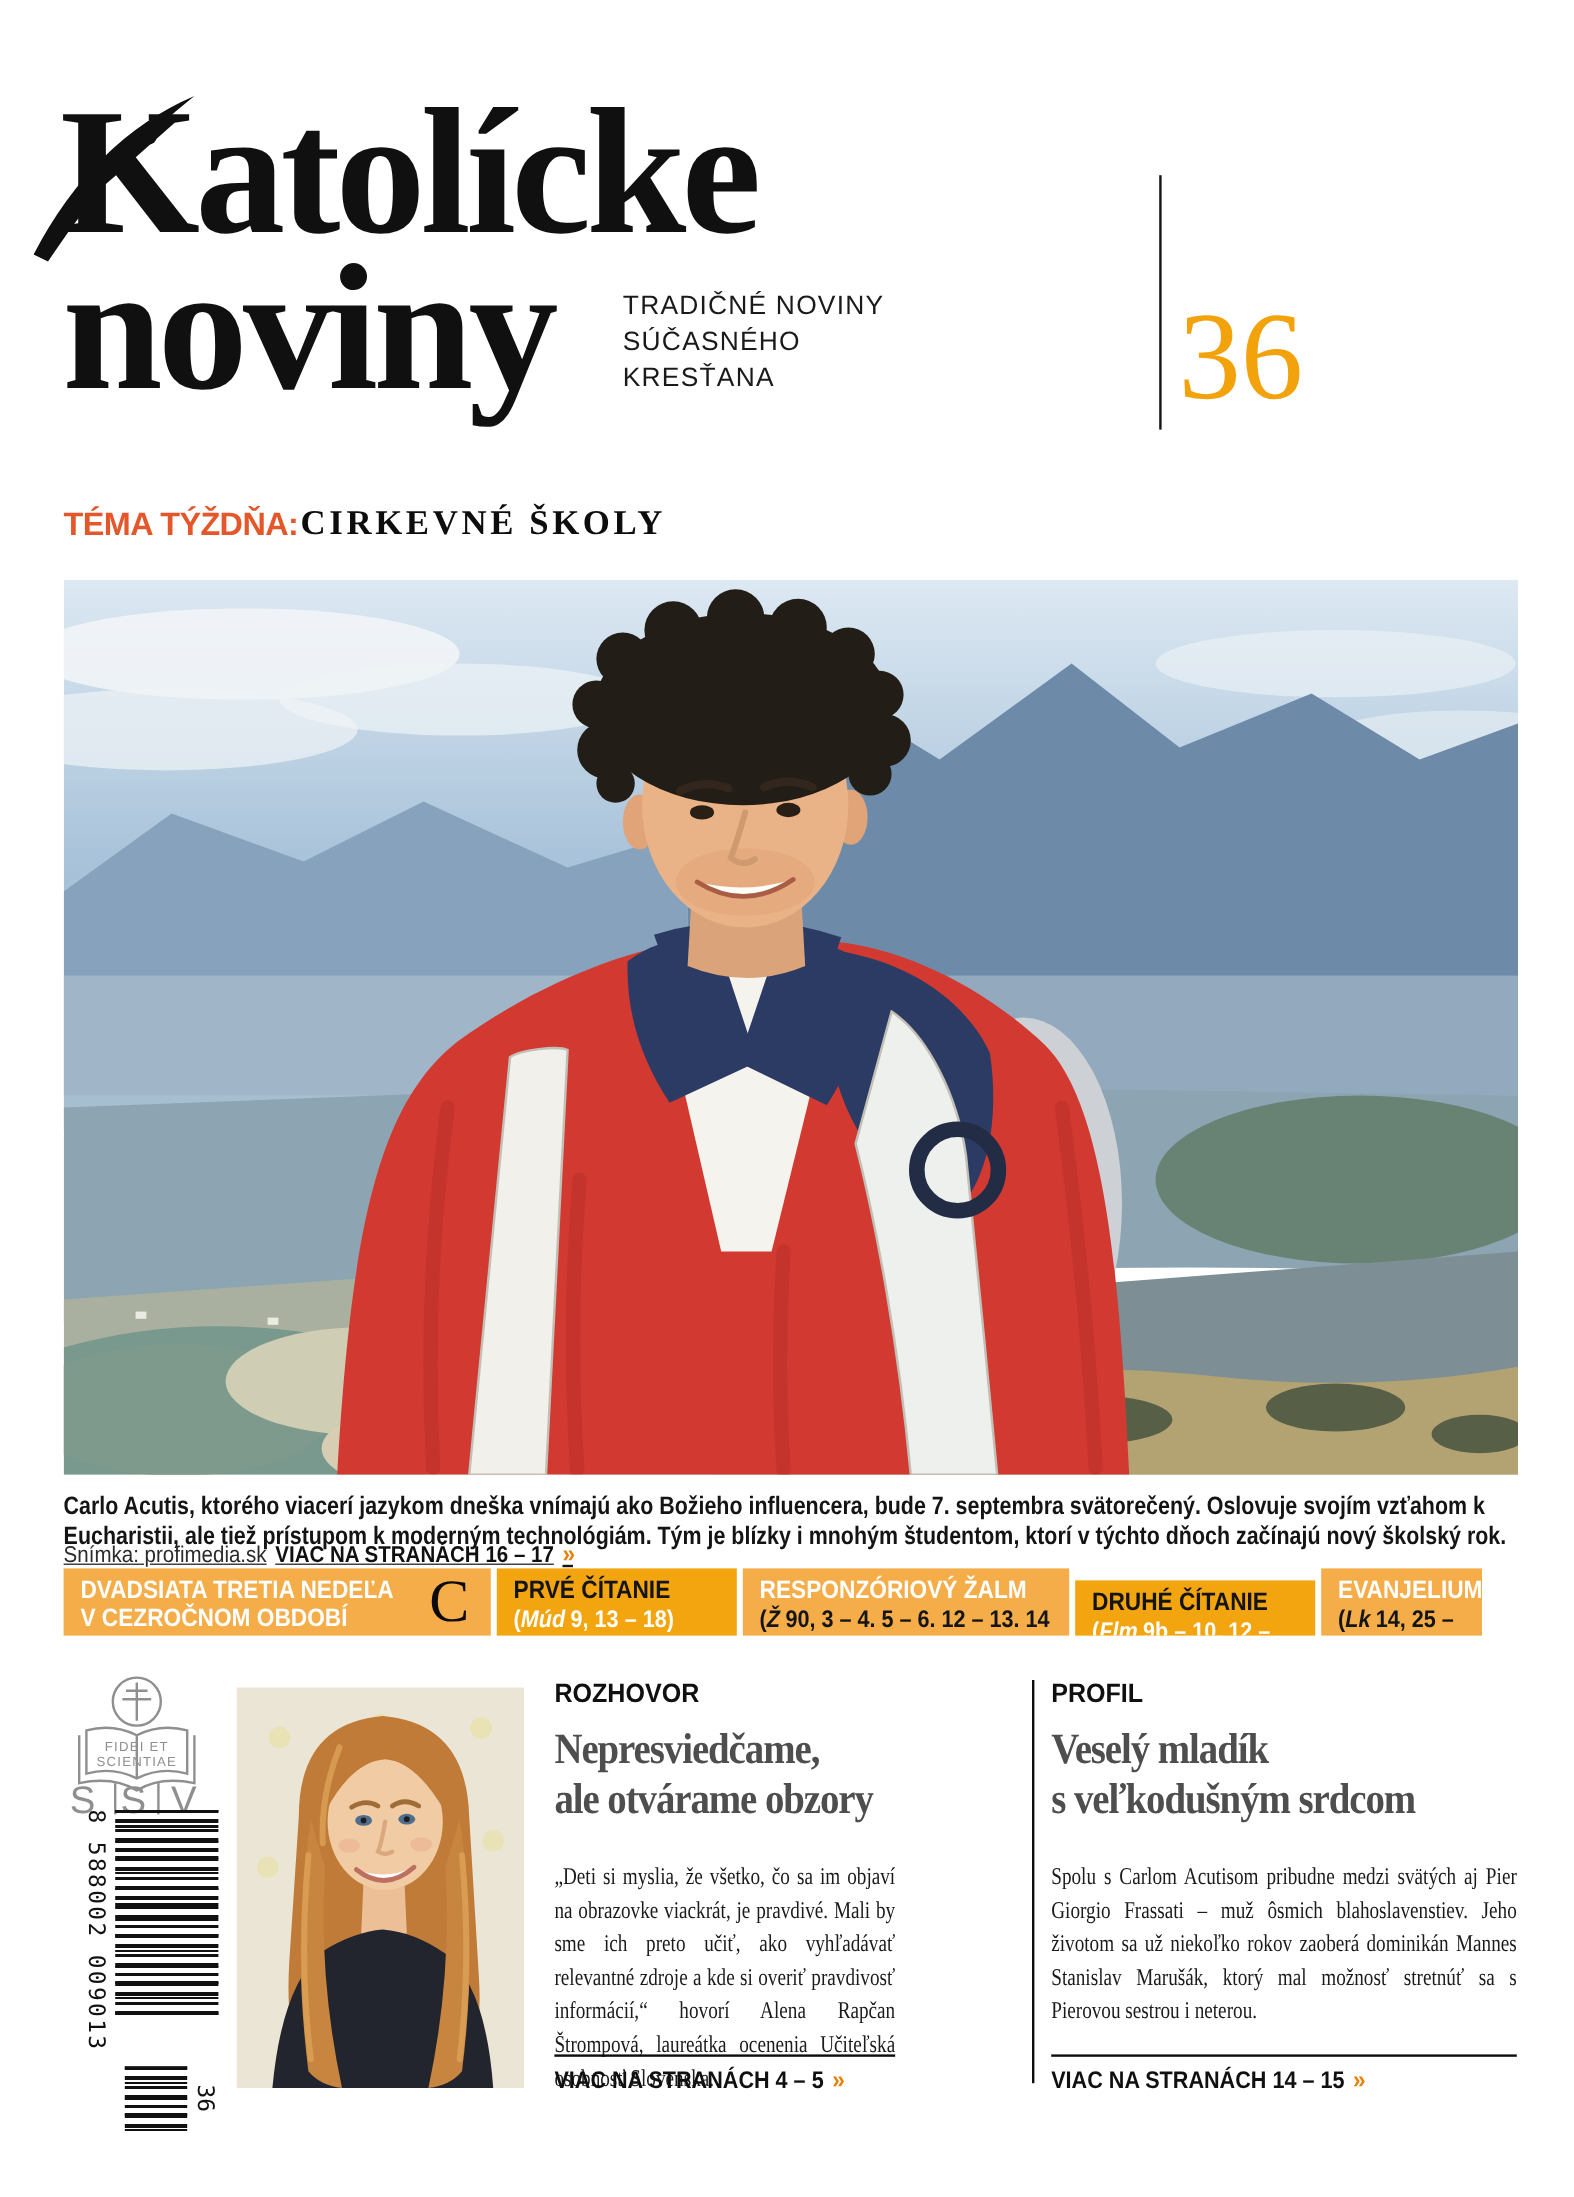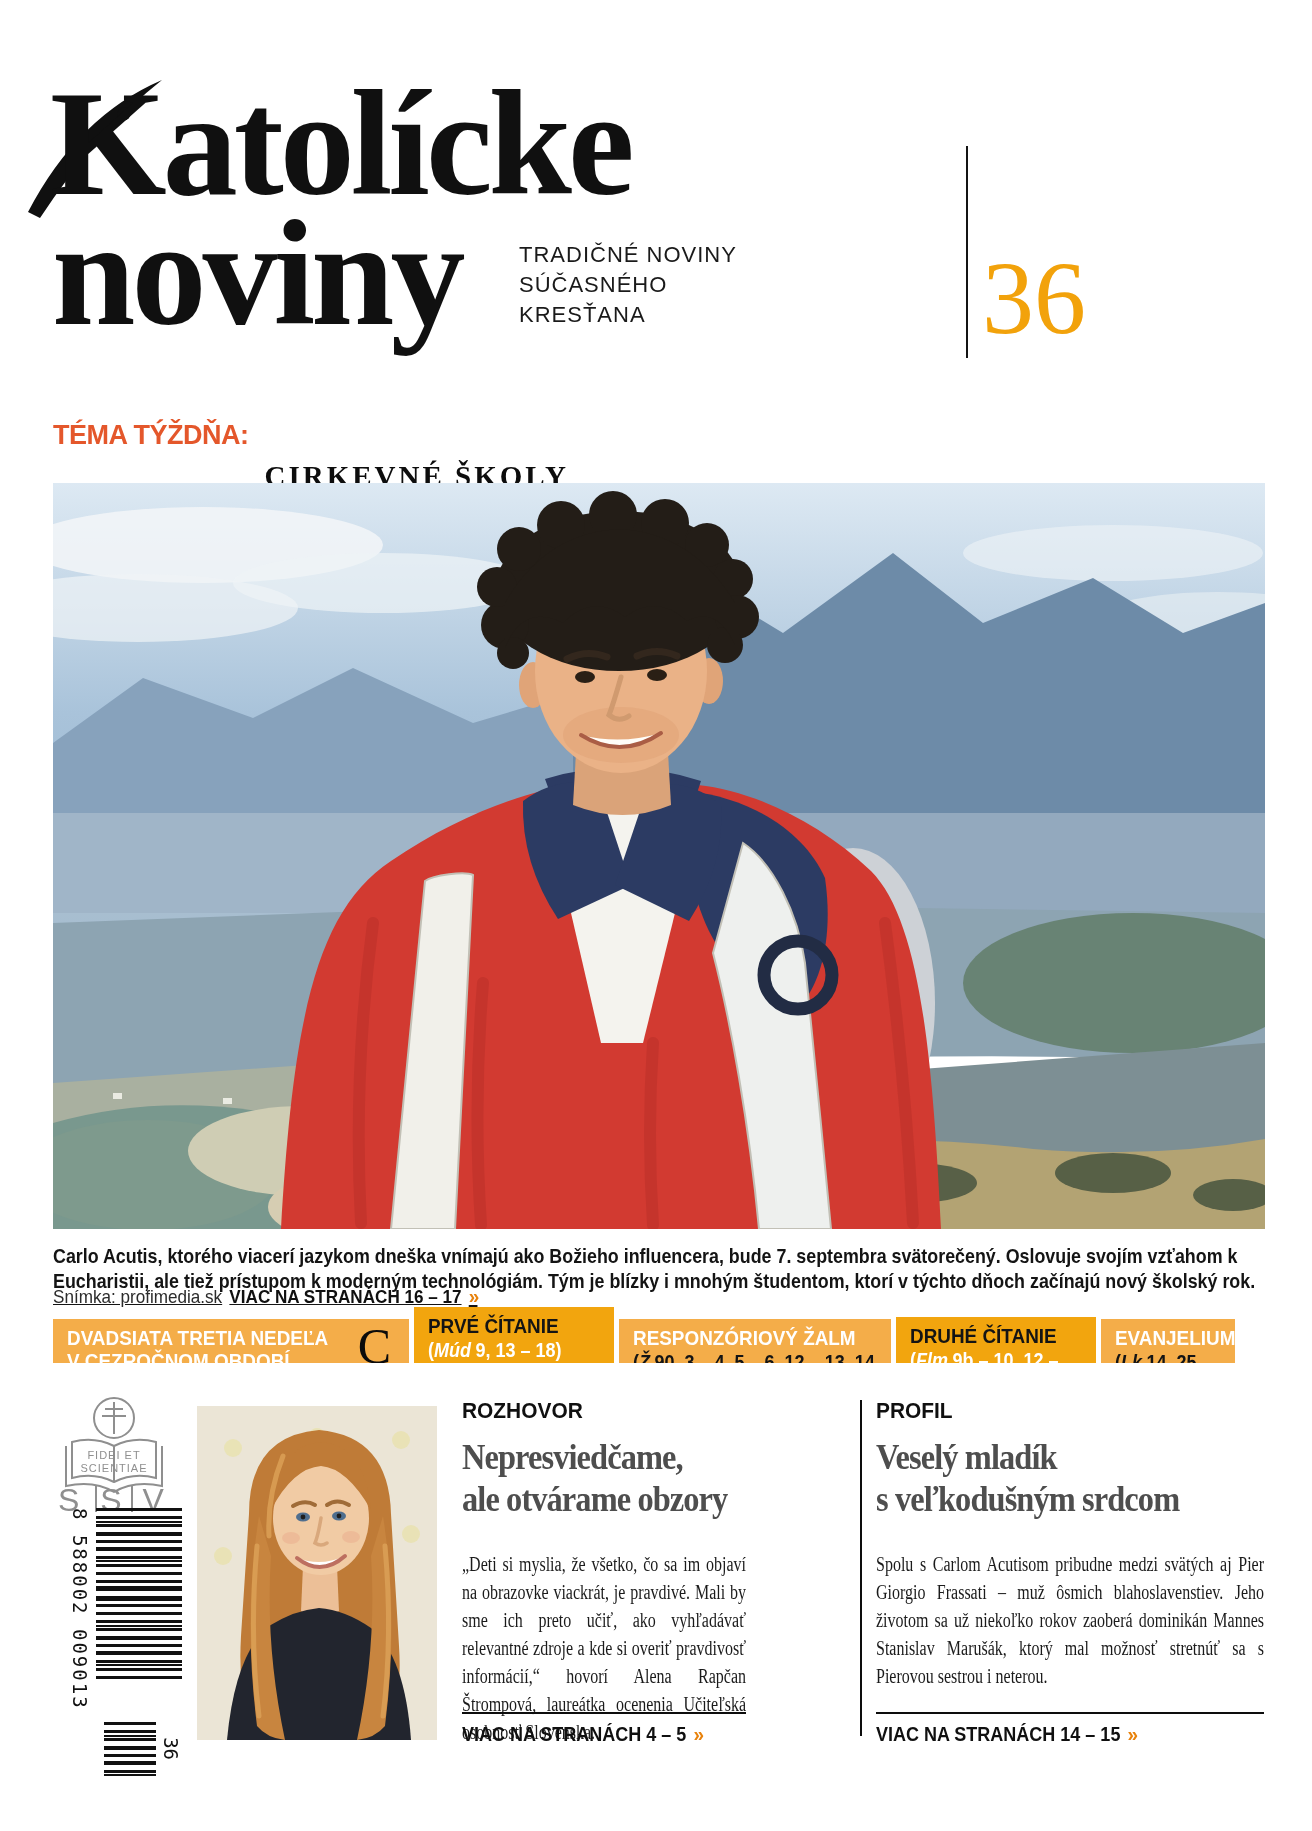--- a/index.html
+++ b/index.html
@@ -19,42 +19,42 @@
   .word2{left:52px;top:198px;}
   .swoosh{left:26px;top:76px;}
   .tagline{left:519px;top:240px;font-size:22px;line-height:30px;letter-spacing:1px;
            font-weight:400;color:#1a1a1a;}
   .info-rule{left:966px;top:146px;width:2px;height:212px;background:#141414;}
   .info{left:986px;top:130px;font-weight:700;font-size:21px;line-height:26px;color:#141414;}
   .issue{left:982px;top:246px;font-family:"Liberation Serif",serif;font-weight:400;
          font-size:104px;line-height:1;color:#F2A20B;}
 
   
-  .theme-row{left:53px;top:420px;display:flex;align-items:flex-start;gap:16px;}
+  .theme-row{left:53px;top:420px;display:flex;align-items:flex-end;gap:2px;}
   .theme-label{font-weight:700;font-size:27px;color:#E4572B;letter-spacing:-.5px;}
   .theme-title{font-family:"Liberation Serif",serif;font-weight:700;font-size:29px;
-               letter-spacing:3px;color:#0d0d0d;margin-top:40px;}
+               letter-spacing:3px;color:#0d0d0d;}
 
   
   .hero{left:53px;top:483px;width:1212px;height:746px;overflow:hidden;}
   .hero svg{display:block;width:100%;height:100%;}
 
   
   .caption{left:53px;top:1243px;width:1212px;font-weight:700;font-size:21px;line-height:25px;
            color:#141414;}
   .credit-row{left:53px;top:1284px;width:1212px;text-decoration:underline;}
   .credit-row .row{display:flex;align-items:baseline;gap:8px;font-size:19px;}
   .credit{font-weight:400;color:#2b2b2b;}
   .more{font-weight:700;color:#101010;}
   .arrow{font-weight:700;color:#E8820C;font-size:21px;letter-spacing:-2px;}
 
   
   .lit-bar{left:53px;top:1307px;width:1212px;height:56px;display:flex;gap:5px;}
   .seg{box-sizing:border-box;padding:7px 12px 0 14px;overflow:hidden;flex:1 1 auto;}
-  .seg.light{background:#F4AD49;margin-top:12px;}
+  .seg.light{background:#F4AD49;}
   .seg.dark{background:#F2A50E;}
   .s-sunday{flex:0 0 356px;position:relative;}
   .s-r1{flex:0 0 200px;} .s-r2{flex:0 0 272px;} .s-r3{flex:0 0 200px;margin-top:10px;} .s-r4{flex:0 0 134px;}
   .sunday-lines{font-weight:700;font-size:21px;line-height:23px;color:#fff;}
   .cycle{position:absolute;right:18px;top:0;font-family:"Liberation Serif",serif;
          font-size:50px;line-height:54px;font-weight:400;color:#0b0b0b;}
   .seg .lbl{font-weight:700;font-size:21px;line-height:24px;}
   .seg .val{font-weight:700;font-size:20px;line-height:24px;}
   .seg .val .book{font-style:italic;margin-right:5px;}
   .seg.dark .lbl{color:#141414;} .seg.dark .val{color:#ffffff;}

